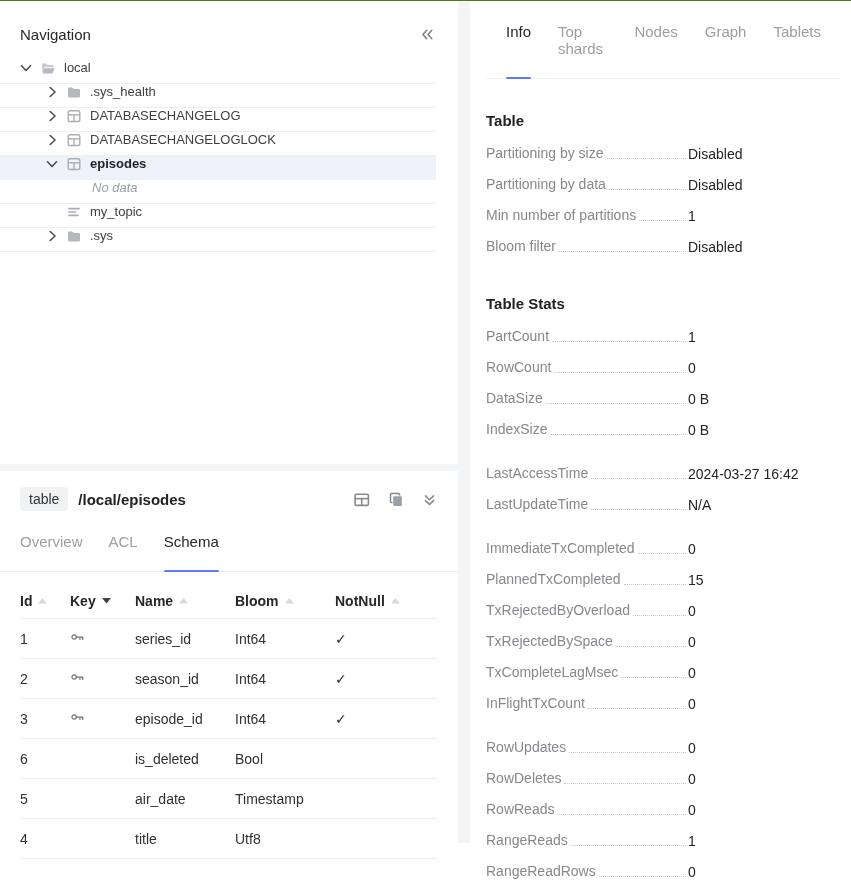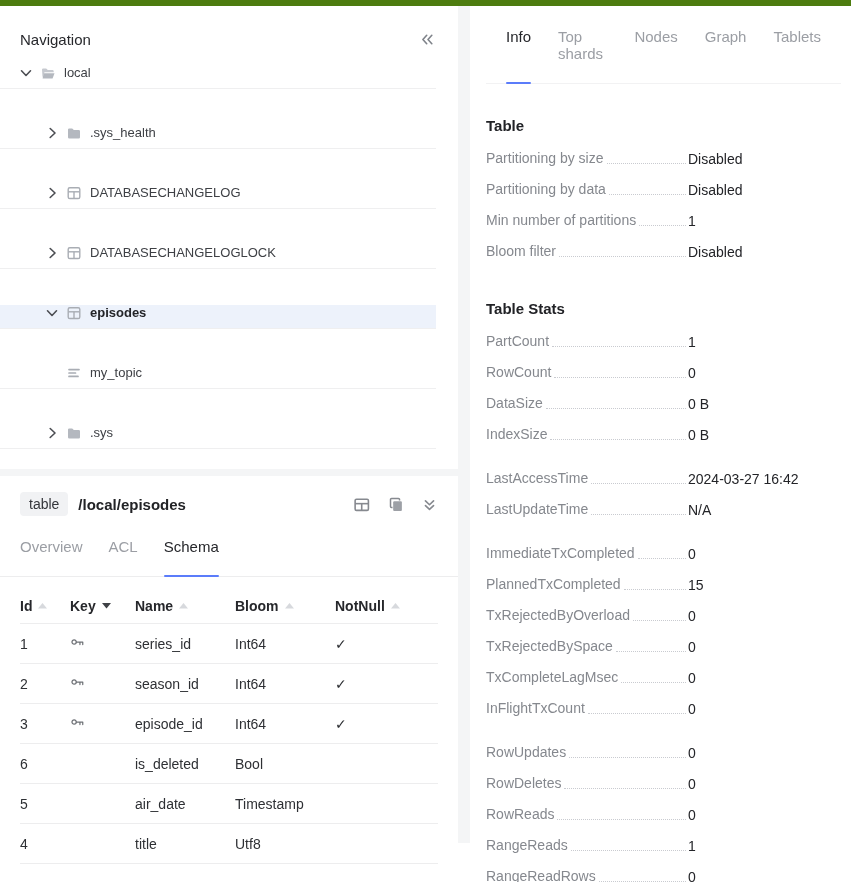--- a/index.html
+++ b/index.html
@@ -1,36 +1,36 @@
 <!DOCTYPE html>
 <html><head>
 <meta charset="utf-8">
 <style>
   * { box-sizing: border-box; }
   body {
     margin: 0; width: 851px; height: 882px; overflow: hidden;
     background: #fff; color: #26272b;
     font-family: "Liberation Sans", "DejaVu Sans", sans-serif;
   }
-  .app { display: flex; width: 851px; height: 843px; background: #f4f5f6; border-top: 6px solid #4d7c0f; }
+  .app { display: flex; width: 851px; height: 843px; background: #f4f5f6; border-top: 1px solid #4d7c0f; }
   .left-col { width: 458px; display: flex; flex-direction: column; flex: none; }
   .panel { background: #fff; }
   .nav-panel { height: 463px; flex: none; }
   .h-gutter { height: 7px; background: #f4f5f6; flex: none; }
   .object-panel { flex: 1; }
   .v-gutter { width: 12px; background: #f4f5f6; flex: none; }
   .info-panel { flex: 1; padding: 0 10px 0 16px; }
 
   
   .nav-header { display: flex; align-items: center; justify-content: space-between; padding: 24px 22px 17px 20px; }
   .nav-title { margin: 0; font-size: 15px; font-weight: 500; color: #27282c; }
   .collapse-btn { width: 18px; height: 18px; cursor: pointer; color: #7f838a; display: flex; align-items: center; }
   .tree { list-style: none; margin: 0; padding: 0; }
   .tree-row { height: 24px; display: flex; margin-right: 22px; border-bottom: 1px solid #efeff0; font-size: 13px; color: #3e4045; cursor: pointer; }
-  .lvl0 { padding-left: 18px; } .lvl1 { padding-left: 44px; margin-top: 36px; } .lvl2 { padding-left: 70px; }
+  .lvl0 { padding-left: 18px; } .lvl1 { padding-left: 44px; } .lvl2 { padding-left: 70px; }
   .tw { width: 16px; height: 16px; margin-right: 6px; flex: none; display: flex; align-items: center; justify-content: center; }
   .ticon { width: 16px; height: 16px; margin-right: 8px; flex: none; display: flex; align-items: center; justify-content: center; }
   .tree-row.selected { background: #edf2fb; }
   .tlabel.bold { font-weight: 600; color: #232428; }
   .tlabel.muted-italic { font-style: italic; color: #9b9ea4; }
 
   
   .obj-header { display: flex; align-items: center; padding: 16px 20px 13px; }
   .badge { background: #f1f2f4; border-radius: 4px; padding: 4px 9px; font-size: 14px; color: #33353a; }
   .path { margin-left: 10px; font-size: 15px; font-weight: 600; color: #222326; }
@@ -186,20 +186,24 @@
                 <use href="#i-chev-down"></use>
               </svg>
             </span>
           <span class="ticon">
               <svg width="16" height="16" viewBox="0 0 16 16">
                 <use href="#i-table"></use>
               </svg>
             </span>
           <span class="tlabel bold">episodes</span>
         </li>
+        <li class="tree-row lvl2">
+          <span class="tw"></span>
+          <span class="tlabel muted-italic">No data</span>
+        </li>
         <li class="tree-row lvl1">
           <span class="tw"></span>
           <span class="ticon">
               <svg width="16" height="16" viewBox="0 0 16 16">
                 <use href="#i-topic"></use>
               </svg>
             </span>
           <span class="tlabel">my_topic</span>
         </li>
         <li class="tree-row lvl1">

